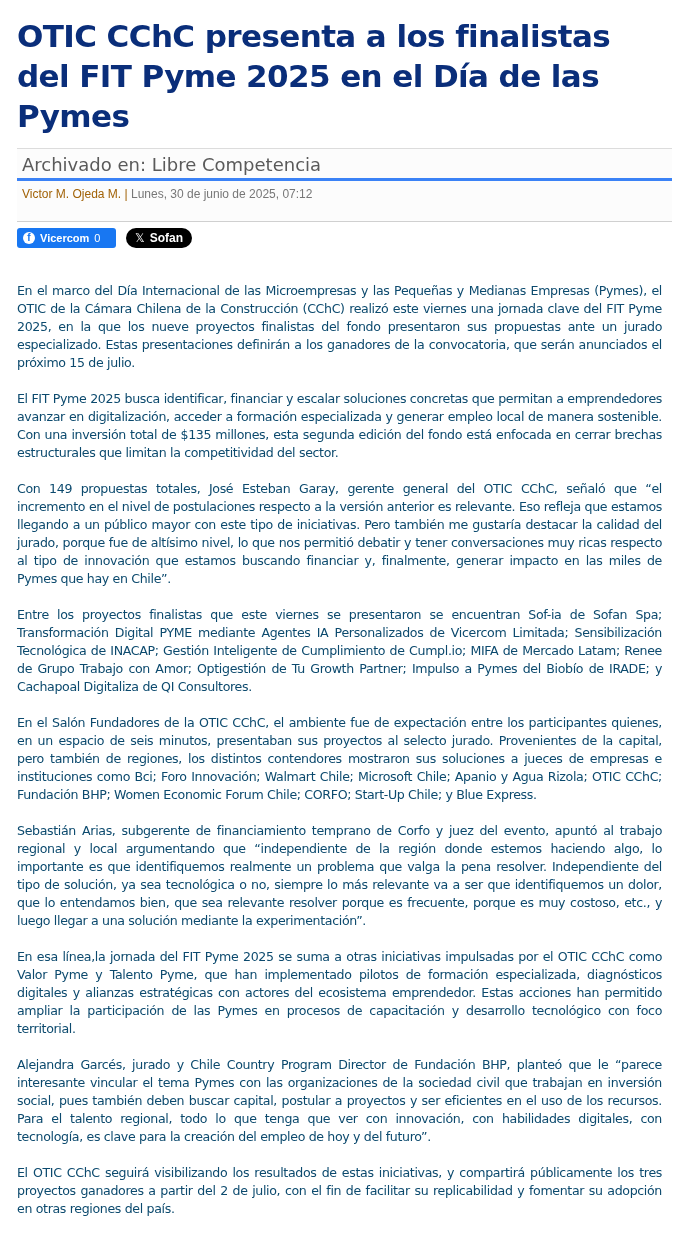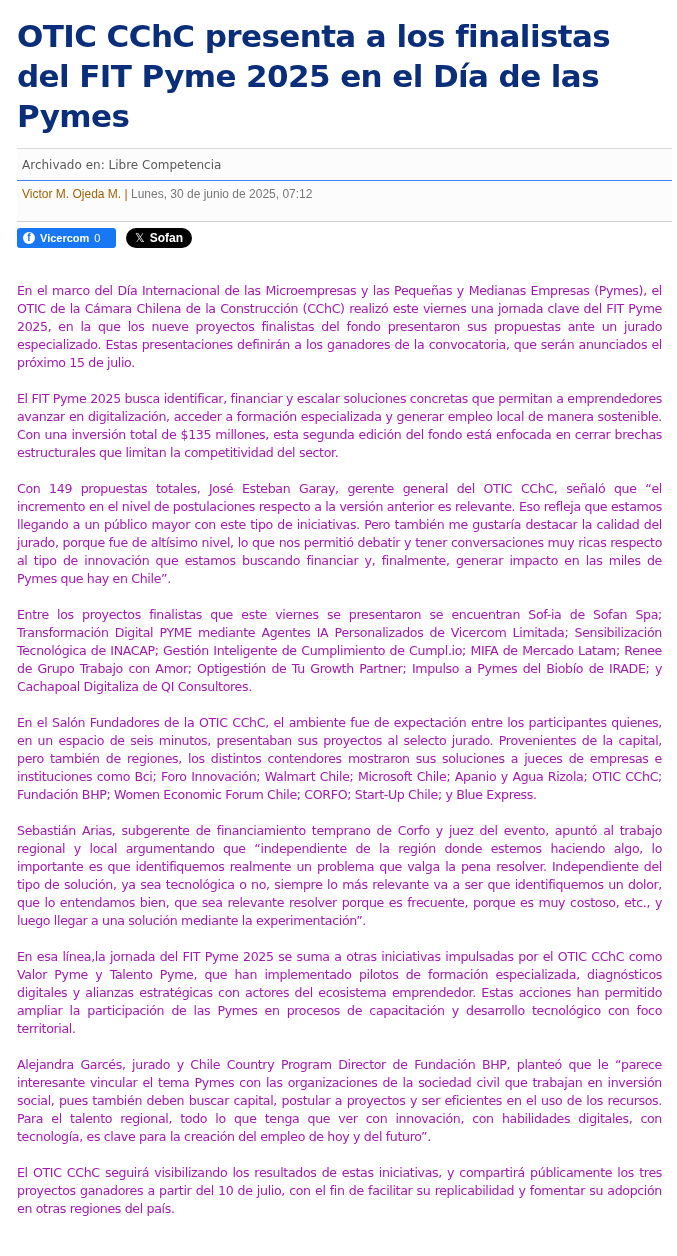--- a/index.html
+++ b/index.html
@@ -19,23 +19,23 @@
     }
     .meta-box {
       margin-top: 12px;
       width: 655px;
       background: #fcfcfc;
       border-top: 1px solid #dcdcdc;
       border-bottom: 1px solid #d0d0d0;
     }
     .archived {
       padding: 6px 0 4px 5px;
-      font-size: 12px;
+      font-size: 18px;
       color: #5a5a5a;
-      border-bottom: 1px solid #3b82f6;
+      border-bottom: 3px solid #3b82f6;
       height: 32px;
       line-height: 20px;
     }
     .archived .cat { color: #5a5a5a; }
     .byline {
       padding: 6px 0 0 5px;
       height: 40px;
       font-family: "Liberation Sans", sans-serif;
       font-size: 12px;
       color: #777777;
@@ -70,21 +70,21 @@
       font-size: 12px; font-weight: bold;
       height: 20px; width: 66px; border-radius: 10px;
     }
     .x-icon { font-weight: normal; font-size: 12px; }
     .article {
       margin-top: 34px;
       width: 645px;
       font-family: "DejaVu Sans", sans-serif;
       font-size: 12.6px;
       line-height: 18px;
-      color: #a21caf;
+      color: #0c4a6e;
       text-align: justify;
       letter-spacing: -0.35px;
     }
     .article p { margin-bottom: 18px; }
   </style>
 </head>
 <body>
 
 <div class="page">
   <h1 class="title">OTIC CChC presenta a los finalistas del FIT Pyme 2025 en el Día de las Pymes</h1>
@@ -115,15 +115,15 @@
 
   <div class="article">
     <p>En el marco del Día Internacional de las Microempresas y las Pequeñas y Medianas Empresas (Pymes), el OTIC de la Cámara Chilena de la Construcción (CChC) realizó este viernes una jornada clave del FIT Pyme 2025, en la que los nueve proyectos finalistas del fondo presentaron sus propuestas ante un jurado especializado. Estas presentaciones definirán a los ganadores de la convocatoria, que serán anunciados el próximo 15 de julio.</p>
     <p>El FIT Pyme 2025 busca identificar, financiar y escalar soluciones concretas que permitan a emprendedores avanzar en digitalización, acceder a formación especializada y generar empleo local de manera sostenible. Con una inversión total de $135 millones, esta segunda edición del fondo está enfocada en cerrar brechas estructurales que limitan la competitividad del sector.</p>
     <p>Con 149 propuestas totales, José Esteban Garay, gerente general del OTIC CChC, señaló que “el incremento en el nivel de postulaciones respecto a la versión anterior es relevante. Eso refleja que estamos llegando a un público mayor con este tipo de iniciativas. Pero también me gustaría destacar la calidad del jurado, porque fue de altísimo nivel, lo que nos permitió debatir y tener conversaciones muy ricas respecto al tipo de innovación que estamos buscando financiar y, finalmente, generar impacto en las miles de Pymes que hay en Chile”.</p>
     <p>Entre los proyectos finalistas que este viernes se presentaron se encuentran Sof-ia de Sofan Spa; Transformación Digital PYME mediante Agentes IA Personalizados de Vicercom Limitada; Sensibilización Tecnológica de INACAP; Gestión Inteligente de Cumplimiento de Cumpl.io; MIFA de Mercado Latam; Renee de Grupo Trabajo con Amor; Optigestión de Tu Growth Partner; Impulso a Pymes del Biobío de IRADE; y Cachapoal Digitaliza de QI Consultores.</p>
     <p>En el Salón Fundadores de la OTIC CChC, el ambiente fue de expectación entre los participantes quienes, en un espacio de seis minutos, presentaban sus proyectos al selecto jurado. Provenientes de la capital, pero también de regiones, los distintos contendores mostraron sus soluciones a jueces de empresas e instituciones como Bci; Foro Innovación; Walmart Chile; Microsoft Chile; Apanio y Agua Rizola; OTIC CChC; Fundación BHP; Women Economic Forum Chile; CORFO; Start-Up Chile; y Blue Express.</p>
     <p>Sebastián Arias, subgerente de financiamiento temprano de Corfo y juez del evento, apuntó al trabajo regional y local argumentando que “independiente de la región donde estemos haciendo algo, lo importante es que identifiquemos realmente un problema que valga la pena resolver. Independiente del tipo de solución, ya sea tecnológica o no, siempre lo más relevante va a ser que identifiquemos un dolor, que lo entendamos bien, que sea relevante resolver porque es frecuente, porque es muy costoso, etc., y luego llegar a una solución mediante la experimentación”.</p>
     <p>En esa línea,la jornada del FIT Pyme 2025 se suma a otras iniciativas impulsadas por el OTIC CChC como Valor Pyme y Talento Pyme, que han implementado pilotos de formación especializada, diagnósticos digitales y alianzas estratégicas con actores del ecosistema emprendedor. Estas acciones han permitido ampliar la participación de las Pymes en procesos de capacitación y desarrollo tecnológico con foco territorial.</p>
     <p>Alejandra Garcés, jurado y Chile Country Program Director de Fundación BHP, planteó que le “parece interesante vincular el tema Pymes con las organizaciones de la sociedad civil que trabajan en inversión social, pues también deben buscar capital, postular a proyectos y ser eficientes en el uso de los recursos. Para el talento regional, todo lo que tenga que ver con innovación, con habilidades digitales, con tecnología, es clave para la creación del empleo de hoy y del futuro”.</p>
-    <p>El OTIC CChC seguirá visibilizando los resultados de estas iniciativas, y compartirá públicamente los tres proyectos ganadores a partir del 10 de julio, con el fin de facilitar su replicabilidad y fomentar su adopción en otras regiones del país.</p>
+    <p>El OTIC CChC seguirá visibilizando los resultados de estas iniciativas, y compartirá públicamente los tres proyectos ganadores a partir del 2 de julio, con el fin de facilitar su replicabilidad y fomentar su adopción en otras regiones del país.</p>
   </div>
 </div>
 
 </body></html>

